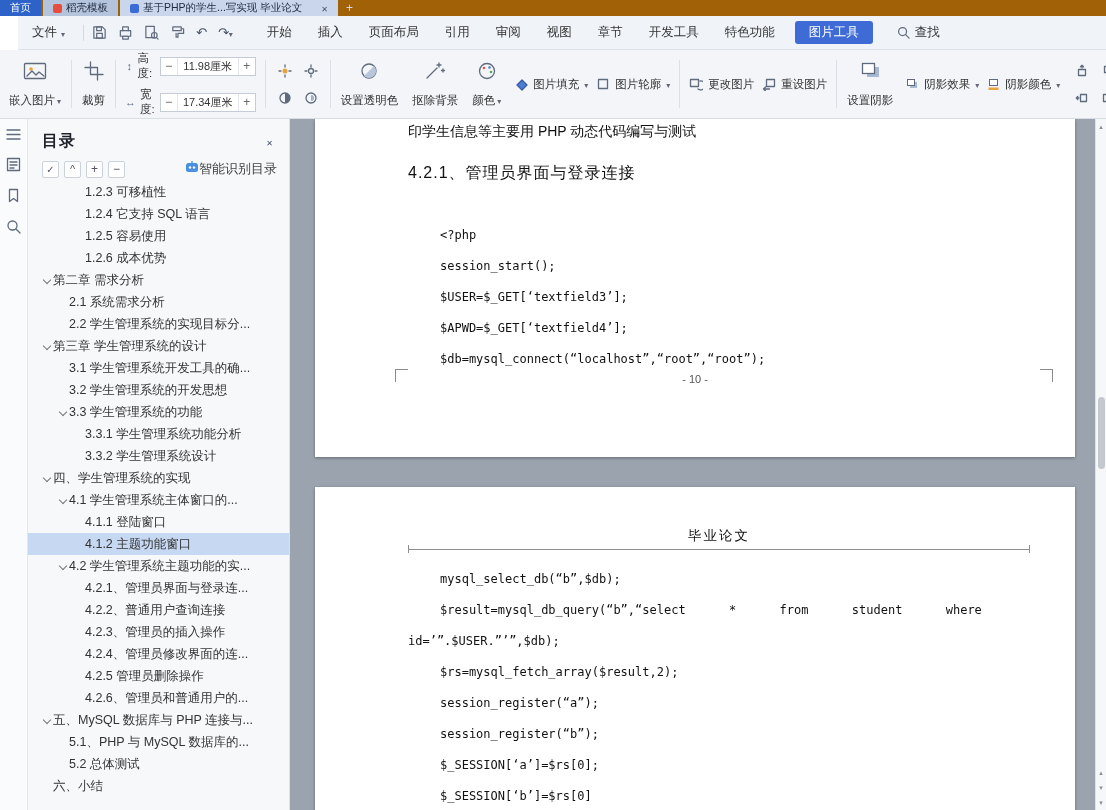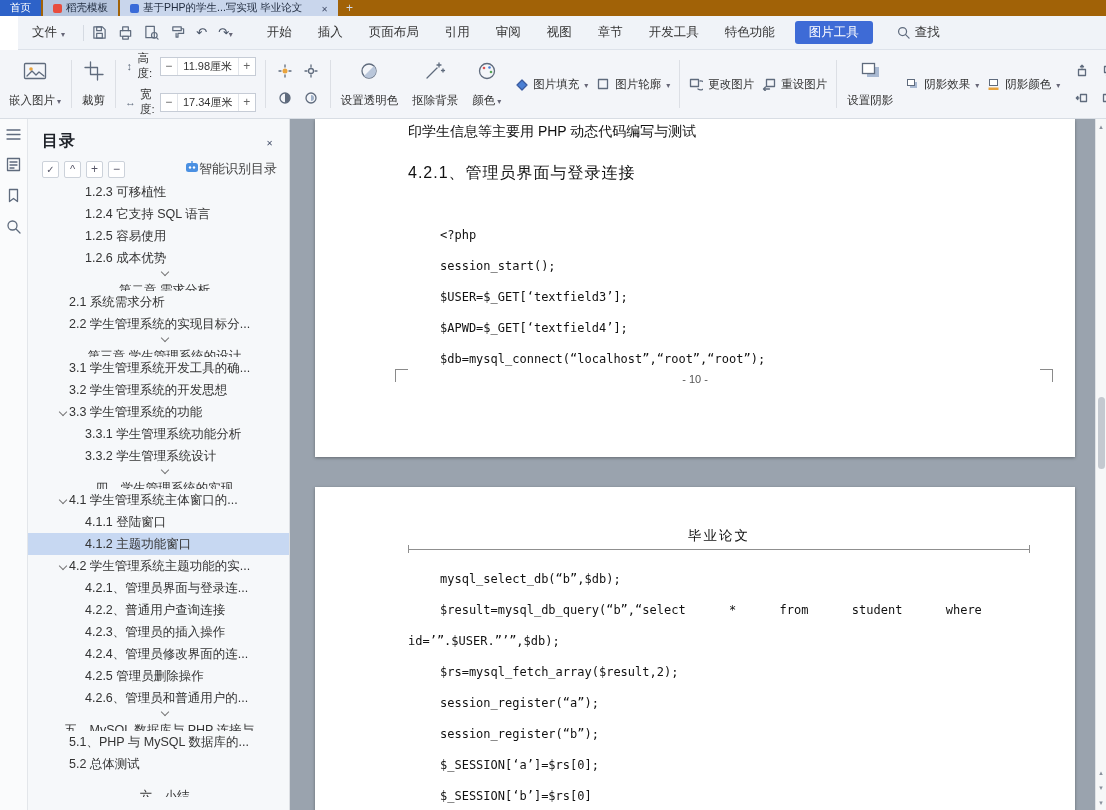--- a/index.html
+++ b/index.html
@@ -59,21 +59,21 @@
   .sb-close { margin-left:auto; color:#666; padding:2px 4px; }
   .sb-tools { display:flex; align-items:center; padding:2px 12px 8px 14px; gap:5px; }
   .sbt { width:17px; height:17px; border:1px solid #ccd2da; background:#fff; border-radius:2px; display:flex; align-items:center; justify-content:center; font-size:10px; color:#556; }
   .g-check::after { content:"✓"; }
   .g-chevup::after { content:"^"; font-size:11px; }
   .g-plus::after { content:"+"; font-size:12px; }
   .g-minus::after { content:"−"; font-size:12px; }
   .smart { margin-left:auto; display:flex; align-items:flex-start; gap:0; font-size:13px; color:#444; }
   .toc { position:absolute; left:0; right:0; top:62px; bottom:0; overflow:hidden; }
   .toc-item { height:22px; display:flex; align-items:center; font-size:12.5px; color:#333; white-space:nowrap; overflow:hidden; cursor:default; }
-  .toc-item.lvl0 { padding-left:12px;flex-direction:column; }
+  .toc-item.lvl0 { padding-left:12px; }
   .toc-item.lvl1 { padding-left:28px; }
   .toc-item.lvl2 { padding-left:44px; }
   .toc-item.selected { background:#c7d8f2; }
   .chev { width:13px; flex:0 0 13px; visibility:hidden; }
   .toc-item.expandable .chev { visibility:visible; }
   .chev::after { content:""; display:block; width:5px; height:5px; border-right:1.3px solid #777; border-bottom:1.3px solid #777; transform:rotate(45deg); margin:0 auto; }
 
   
   #docarea { position:absolute; left:290px; top:119px; right:11px; bottom:0; background:#9aa3ae; overflow:hidden; }
   .page { position:absolute; left:25px; width:760px; background:#fff; box-shadow:0 1px 3px rgba(0,0,0,.35); padding:0 45px 0 93px; }

